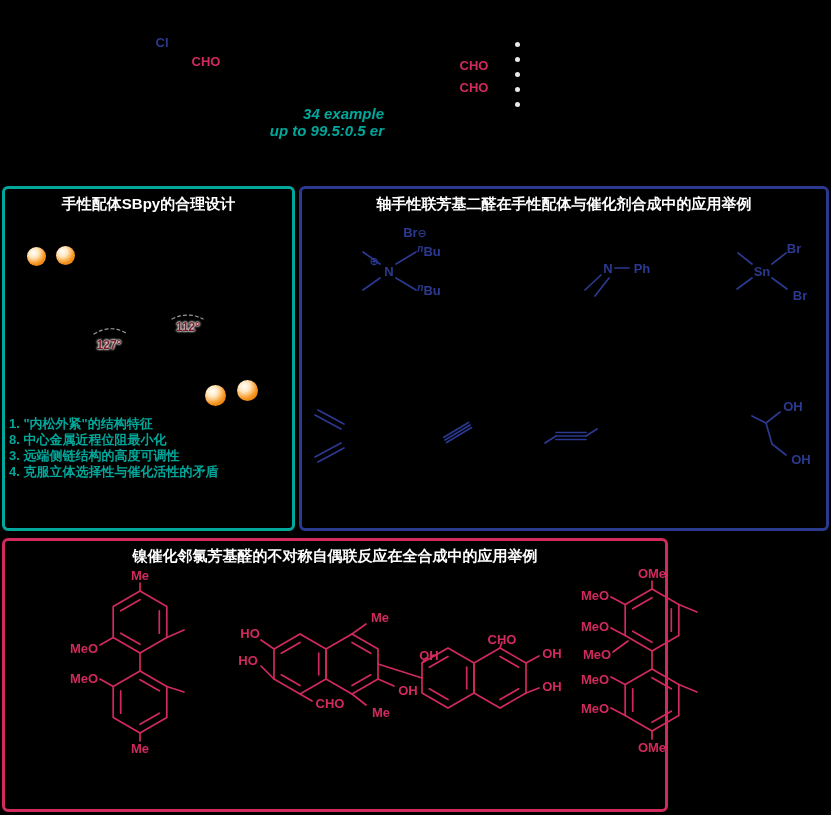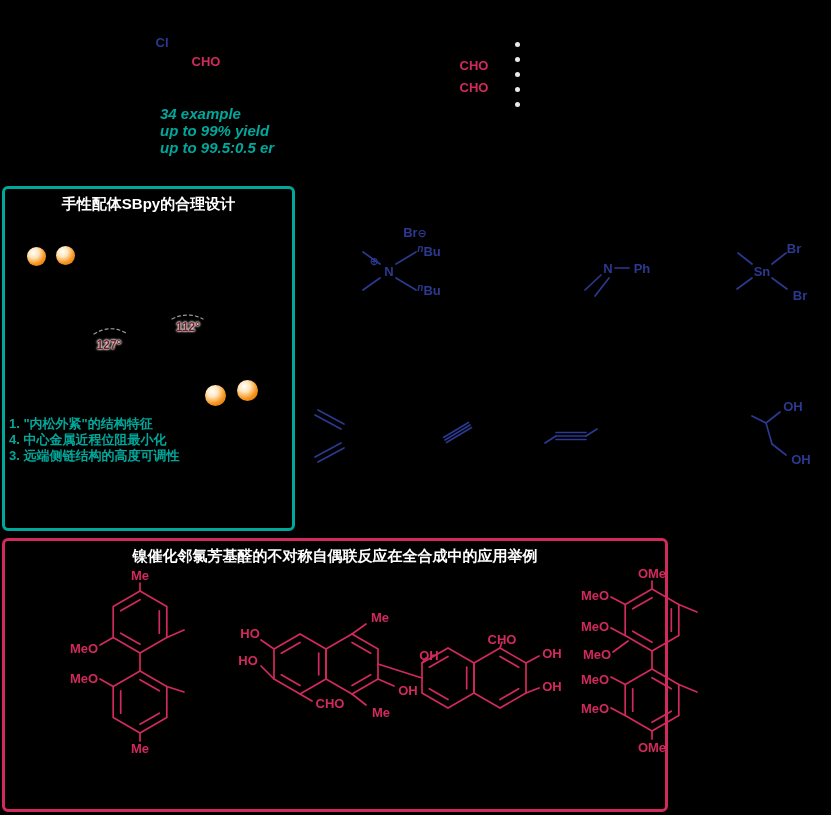--- a/index.html
+++ b/index.html
@@ -29,21 +29,21 @@
   .panel-ligand   { left:2px;   top:186px; width:293px; height:345px; border-color: var(--teal); }
   .panel-apps     { left:299px; top:186px; width:530px; height:345px; border-color: var(--blue); }
   .panel-synth    { left:2px;   top:538px; width:666px; height:274px; border-color: var(--crimson); }
   .panel-title {
     position:absolute; top:6px; left:0; right:0;
     text-align:center; color:#fff; font-weight:bold; font-size:15px;
   }
 
   .stats {
     position:absolute; left:160px; top:105px; width:224px;
-    text-align:left; font-style:italic; font-weight:bold;
+    text-align:right; font-style:italic; font-weight:bold;
     font-size:15px; line-height:17px; color: var(--teal);
   }
   .features {
     position:absolute; left:9px; top:416px; width:282px;
     font-weight:bold; font-size:13px; line-height:16px; color: var(--teal);
   }
   .angle {
     position:absolute; font-size:12px; font-weight:bold;
     color:#7b1e26;
     text-shadow:0 0 2px #fff, 0 0 2px #fff, 0 0 3px #fff;
@@ -75,21 +75,20 @@
     <span class="lbl crimson" style="left:474px; top:87px">CHO</span>
 
     <div class="dot" style="left:515px; top:42px"></div>
     <div class="dot" style="left:515px; top:57px"></div>
     <div class="dot" style="left:515px; top:72px"></div>
     <div class="dot" style="left:515px; top:87px"></div>
     <div class="dot" style="left:515px; top:102px"></div>
 
     <div class="stats">
       <div>34 example</div>
-      <div>up to 99% yield</div>
       <div>up to 99.5:0.5 er</div>
     </div>
   </div>
 
   <div class="panel panel-ligand">
     <div class="panel-title">手性配体SBpy的合理设计</div>
   </div>
 
   <svg id="arc-layer" class="layer" width="831" height="815">
     <path d="M 94 334 Q 110 324 126 333"></path>
@@ -99,24 +98,28 @@
   <div class="sphere" style="left:27px;  top:247px; width:19px; height:19px"></div>
   <div class="sphere" style="left:56px;  top:246px; width:19px; height:19px"></div>
   <div class="sphere" style="left:205px; top:385px; width:21px; height:21px"></div>
   <div class="sphere" style="left:237px; top:380px; width:21px; height:21px"></div>
 
   <span class="angle" style="left:109px; top:345px">127°</span>
   <span class="angle" style="left:188px; top:327px">112°</span>
 
   <div class="features">
     <div>1. "内松外紧"的结构特征</div>
-    <div>4. 中心金属近程位阻最小化</div>
+    <div>8. 中心金属近程位阻最小化</div>
     <div>3. 远端侧链结构的高度可调性</div>
-  </div>
-
+    <div>4. 克服立体选择性与催化活性的矛盾</div>
+  </div>
+
+  <div class="panel panel-apps">
+    <div class="panel-title">轴手性联芳基二醛在手性配体与催化剂合成中的应用举例</div>
+  </div>
 
   <svg id="blue-layer" class="layer" width="831" height="815">
     <g>
       <line x1="396" y1="264" x2="416" y2="252"></line>
       <line x1="396" y1="278" x2="416" y2="290"></line>
       <line x1="380" y1="264" x2="363" y2="252"></line>
       <line x1="380" y1="278" x2="363" y2="290"></line>
     </g>
     <g>
       <line x1="615" y1="268" x2="629" y2="268"></line>

